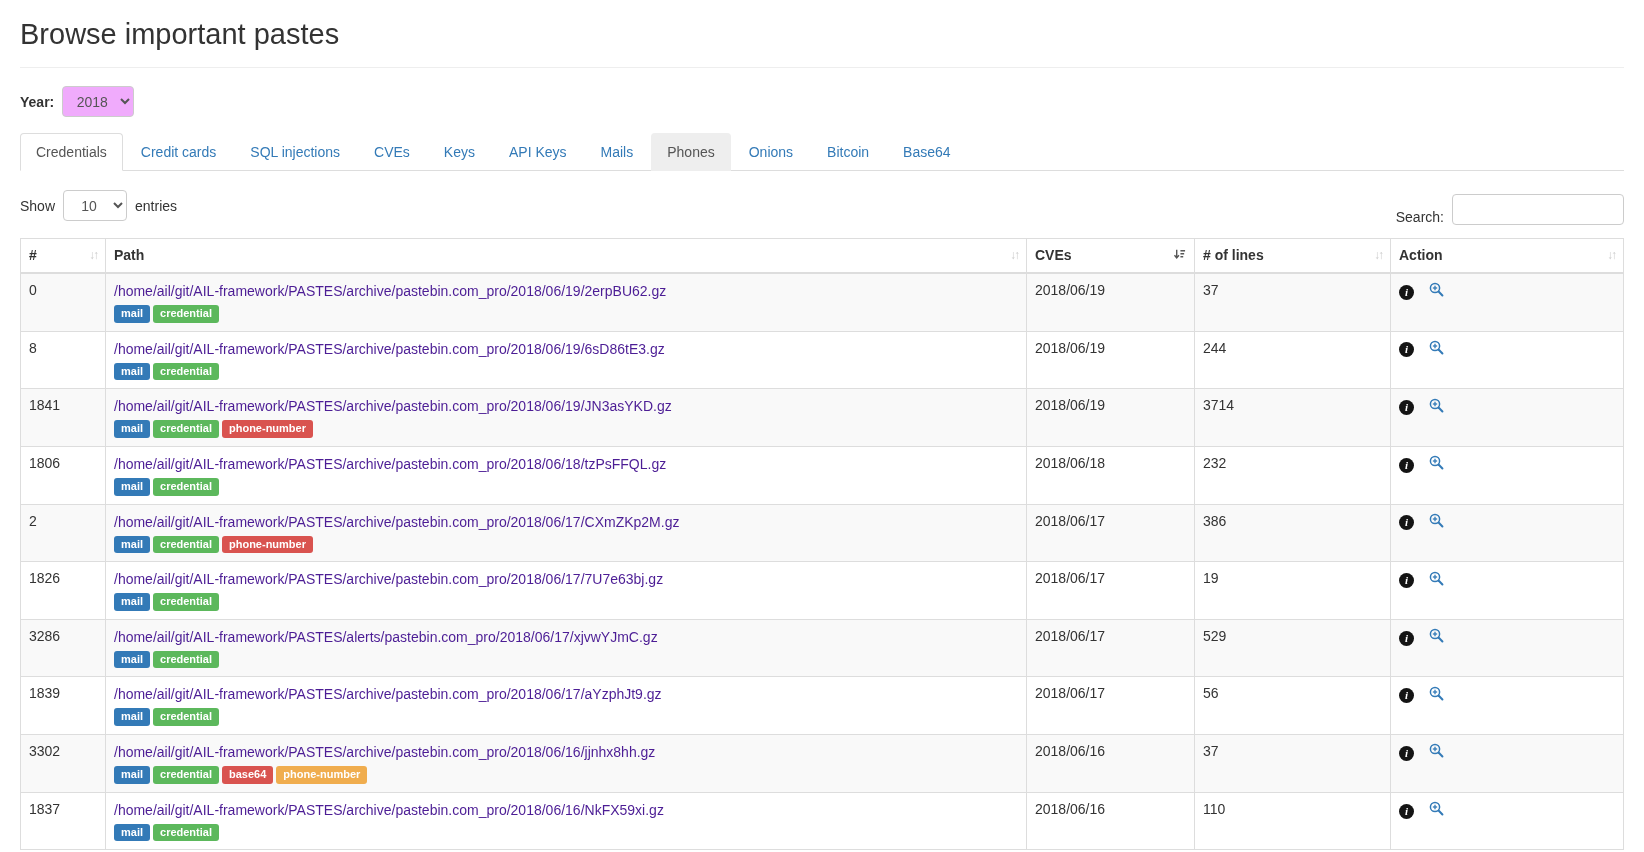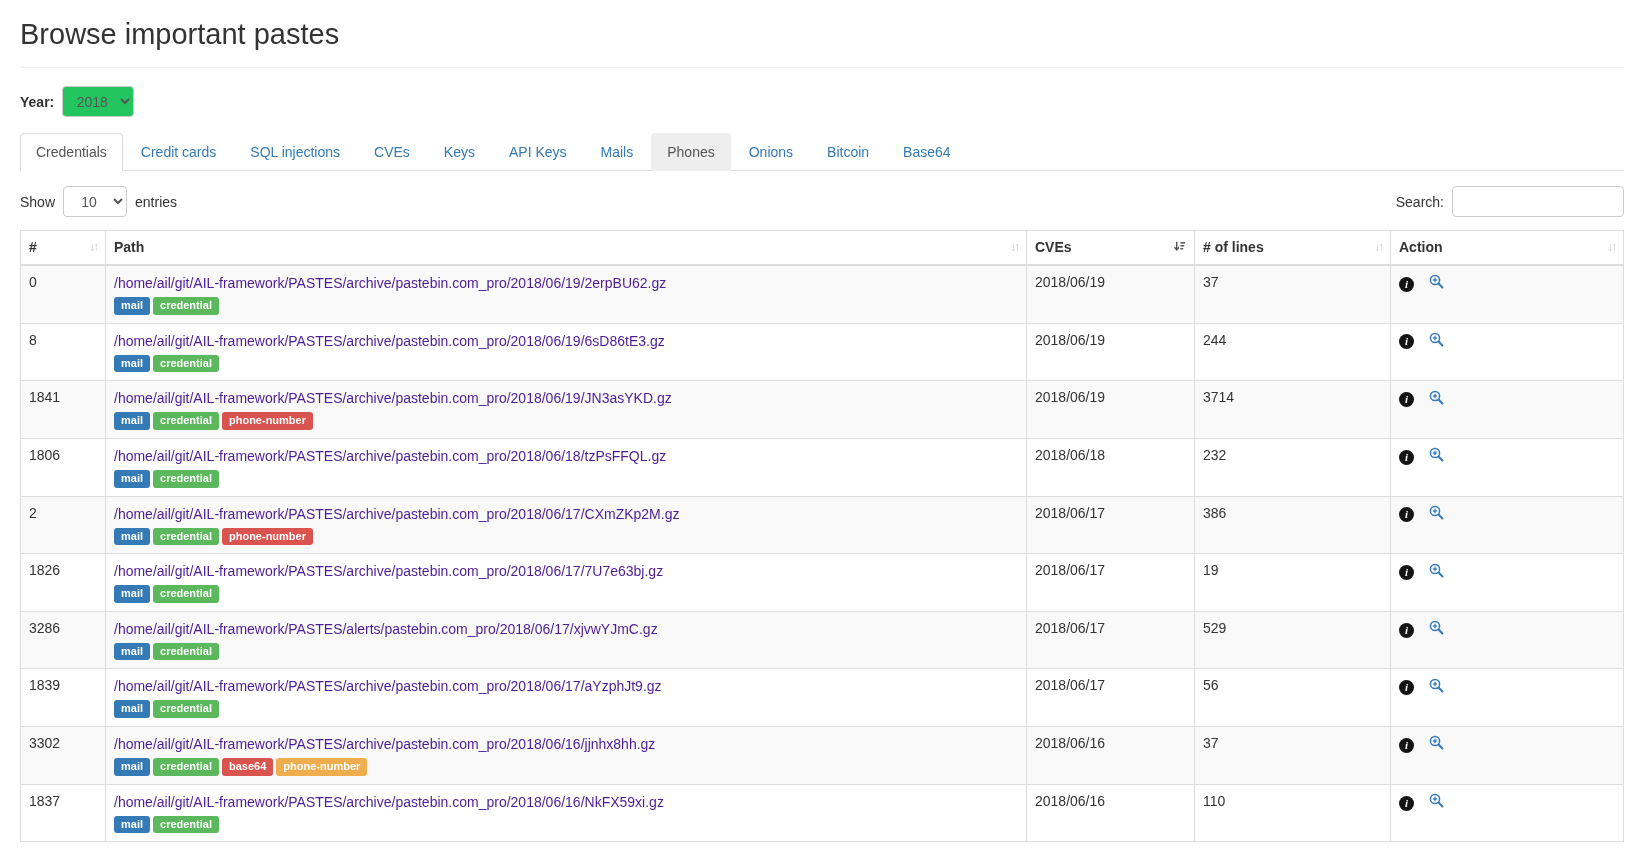--- a/index.html
+++ b/index.html
@@ -12,42 +12,42 @@
   .container { padding:8px 20px 0 20px; }
 
   h1 { font-size:29px; font-weight:500; margin:10px 0 16px; color:#333; }
   hr.title-rule { border:0; border-top:1px solid #eee; margin:0 0 18px; }
 
   
   .year-row { margin:8px 0 16px; display:flex; align-items:center; }
   .year-row label { font-weight:bold; margin-right:8px; }
   .year-row select {
     height:31px; width:72px; border:1px solid #ccc; border-radius:4px;
-    background:#22c55e; font-size:14px; color:#555; text-align:center; text-align-last:center;
+    background:#f0abfc; font-size:14px; color:#555; text-align:center; text-align-last:center;
     padding:4px 4px;
   }
 
   
   ul.nav-tabs { list-style:none; margin:0; padding:0; border-bottom:1px solid #ddd; display:flex; }
   ul.nav-tabs li { margin-bottom:-1px; margin-right:2px; }
   ul.nav-tabs a {
     display:block; padding:10px 15px; font-size:14px; color:#337ab7;
     text-decoration:none; border:1px solid transparent; border-radius:4px 4px 0 0; cursor:pointer;
   }
   li.tab-active a { color:#555; background:#fff; border-color:#ddd #ddd transparent; }
   li.tab-hover a  { color:#555; background:#eee; border-color:#eee #eee transparent; }
 
   
   .dt-controls { display:flex; justify-content:space-between; align-items:center; margin:15px 0 13px; }
   .dt-show { display:flex; align-items:center; }
   .dt-show select {
     height:31px; width:64px; margin:0 8px; border:1px solid #ccc; border-radius:4px;
     background:#fff; font-size:14px; color:#555; text-align:center; text-align-last:center;
   }
-  .dt-search { display:flex; align-items:center; }
+  .dt-search { display:flex; align-items:flex-end;margin-top:8px; }
   .dt-search label { margin-right:8px; }
   .dt-search input {
     height:31px; width:172px; border:1px solid #ccc; border-radius:4px; padding:4px 8px;
     font-size:14px; color:#333;
   }
 
   
   table.pastes { width:100%; border-collapse:collapse; border:1px solid #ddd; }
   table.pastes th, table.pastes td {
     border:1px solid #ddd; padding:8px; text-align:left; vertical-align:top; font-size:14px;

